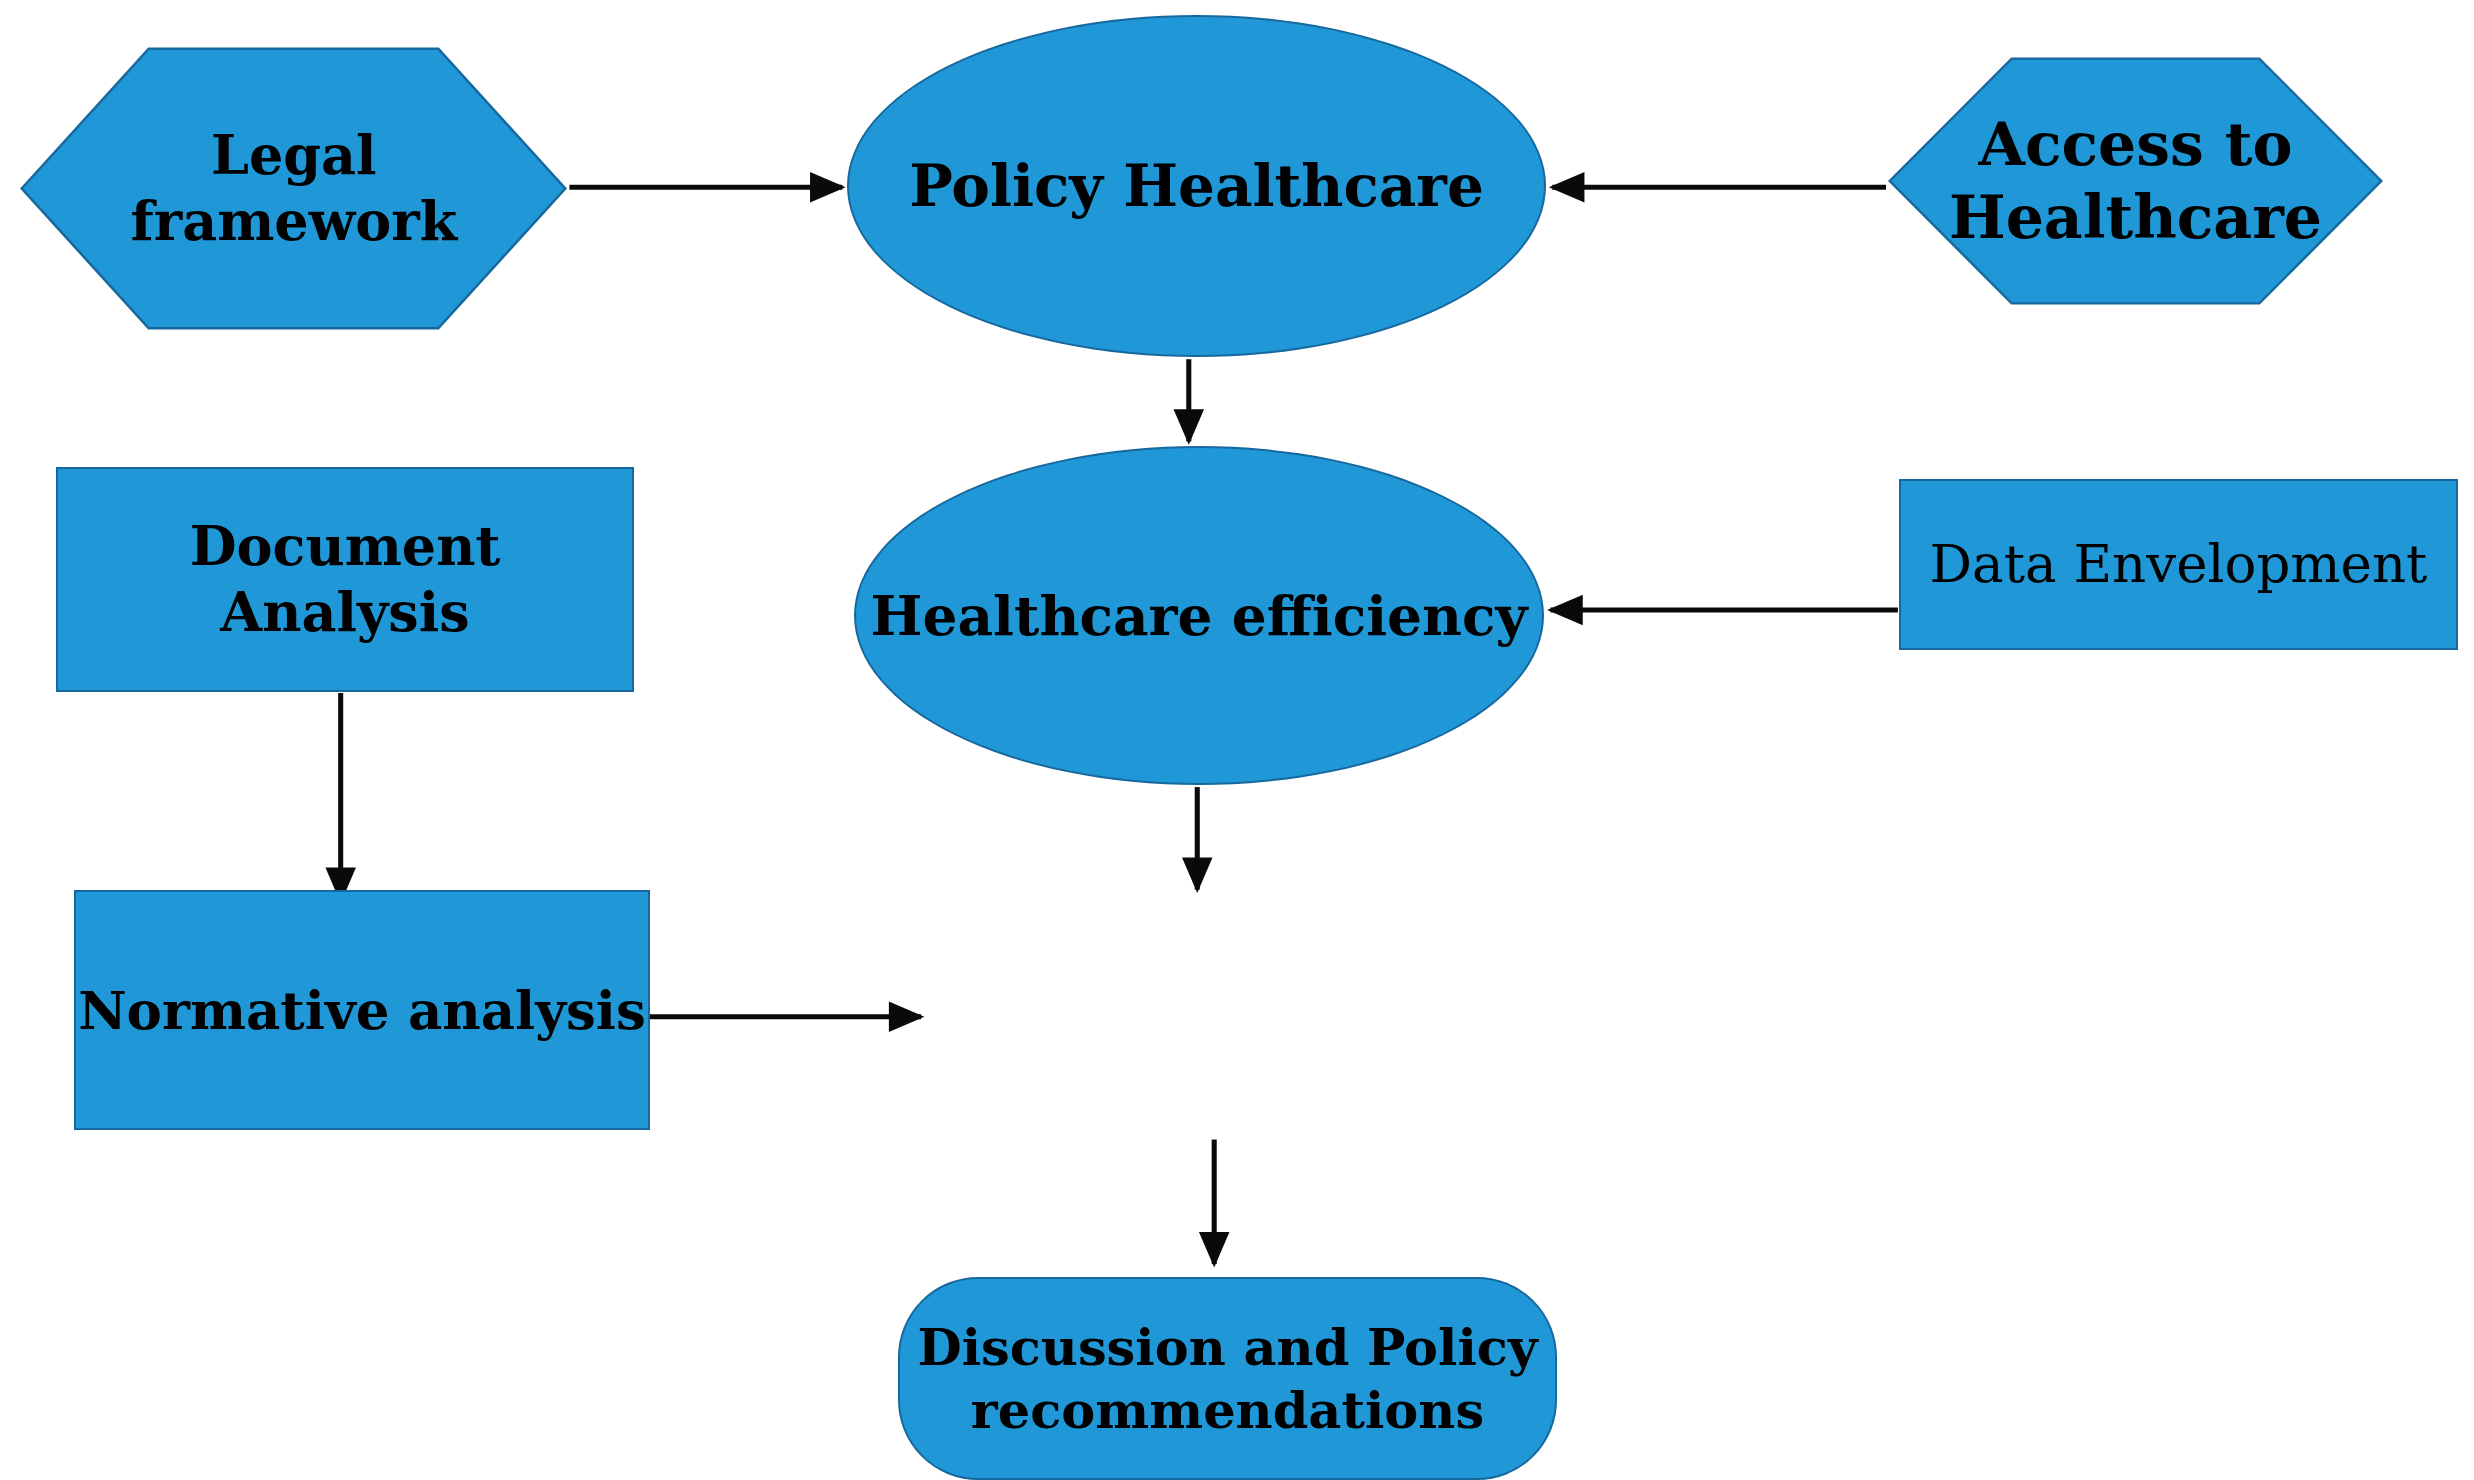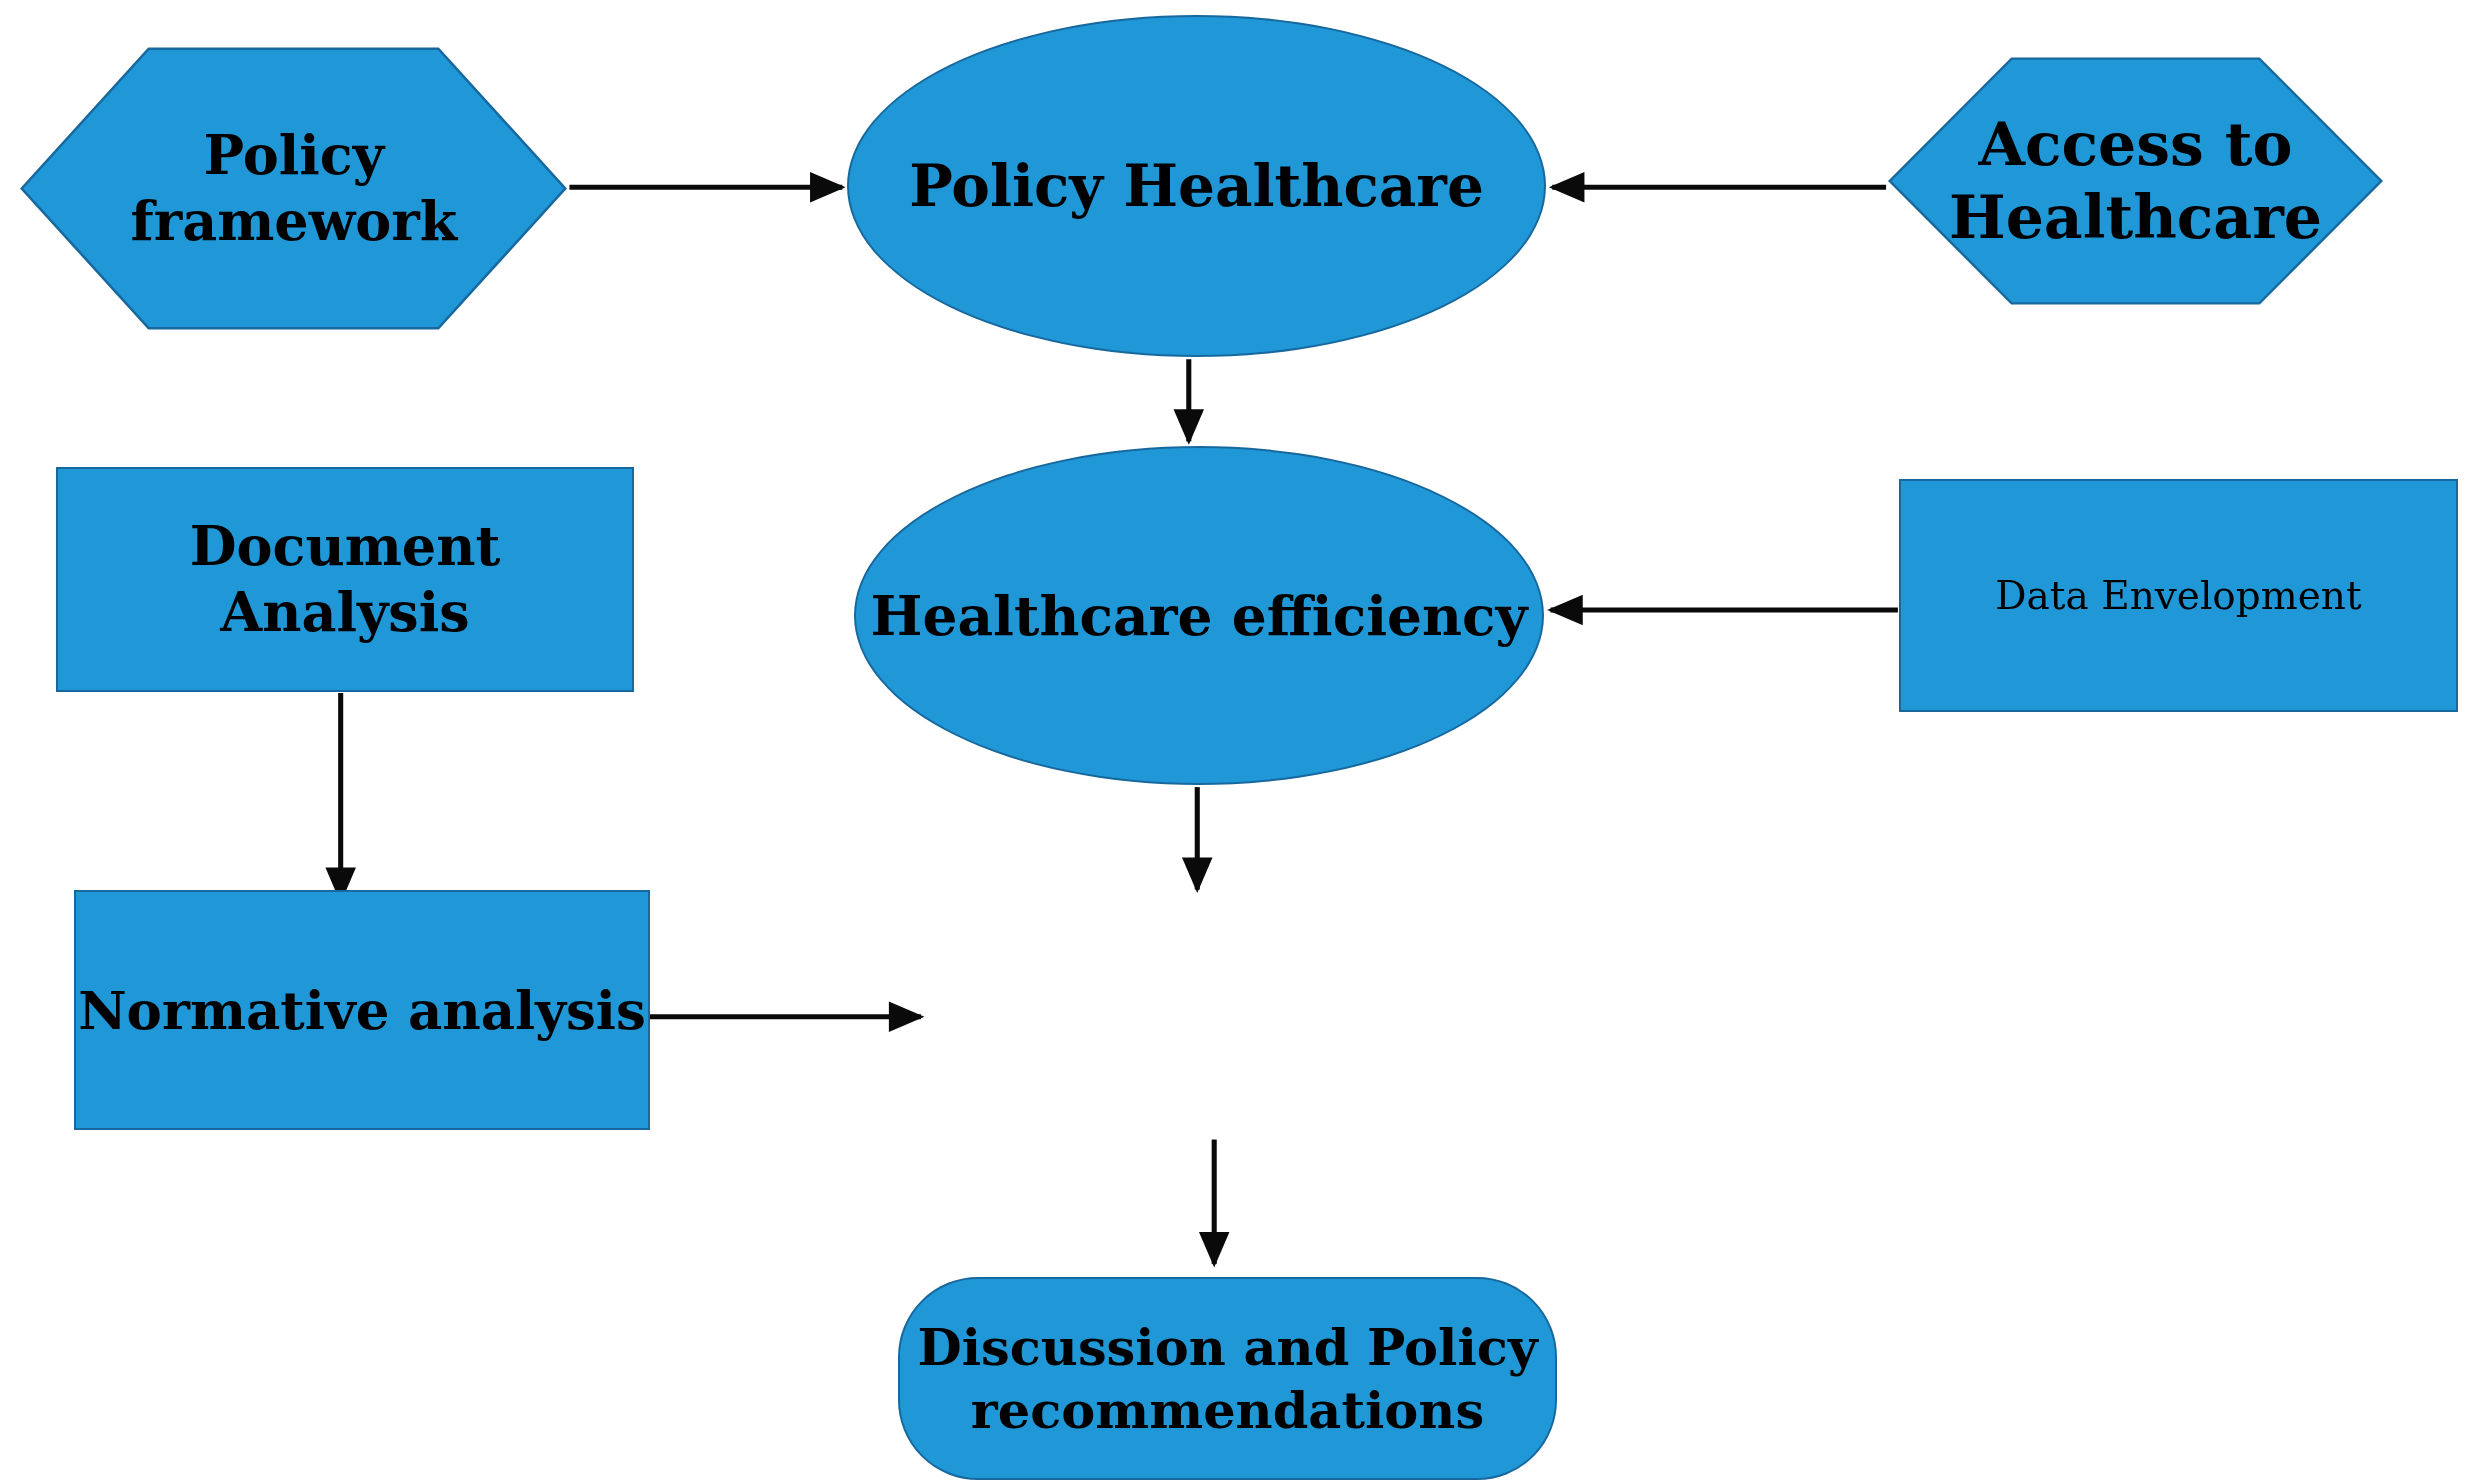--- a/index.html
+++ b/index.html
@@ -48,21 +48,21 @@
   .hex-bg{position:absolute;left:0;top:0;width:100%;height:100%;}
   .hex-bg polygon{fill:var(--node-fill,#2098d7);stroke:var(--node-border,#17689e);stroke-width:3;}
   .label{position:relative;z-index:1;}
   .label span{display:block;}
   
   .n-legal      {left:20.3px;   top:47px;   width:547px; height:283px; font-size:54px;}
   .n-refugee    {left:847px; top:15.3px;   width:699px; height:342px; font-size:58px;}
   .n-access     {left:1888px; top:57px;   width:495px; height:248px; font-size:60px;}
   .n-document   {left:56px;   top:467px;  width:578px; height:225px; font-size:54px;}
   .n-healtheff  {left:854px; top:446px;  width:690px; height:339px; font-size:55px;}
-  .n-dea        {left:1899px; top:479px;  width:559px; height:233px; font-size:39px; font-weight:normal;}
+  .n-dea        {left:1899px; top:479px;  width:559px; height:171px; font-size:53px; font-weight:normal;}
   .n-normative  {left:51px;   top:890px; width:576px; height:240px; font-size:53px;margin-left:23px;}
   .n-effscores  {left:927px; top:895px; width:576px; height:243px; font-size:53px;}
   .n-discussion {left:898px; top:1269px; width:659px; height:203px; font-size:51px;}
 </style>
 </head>
 <body>
 
 <div class="canvas">
 
   <svg class="edges" viewBox="0 0 2921 1748" aria-hidden="true">
@@ -79,21 +79,21 @@
     <line class="edge" x1="1413" y1="929" x2="1413" y2="1050" marker-end="url(#arrowhead)"></line>
     <line class="edge" x1="742" y1="1200" x2="1087" y2="1200" marker-end="url(#arrowhead)"></line>
     <line class="edge" x1="1433" y1="1345" x2="1433" y2="1492" marker-end="url(#arrowhead)"></line>
   </svg>
 
   <div class="node hex n-legal">
     <svg class="hex-bg" viewBox="0 0 646 334" preserveAspectRatio="none" aria-hidden="true">
       <polygon points="2,167 152,2 494,2 644,167 494,332 152,332"></polygon>
     </svg>
     <div class="label">
-      <span>Policy</span>
+      <span>Legal</span>
       <span>framework</span>
     </div>
   </div>
 
   <div class="node ellipse n-refugee">
     <div class="label">Policy Healthcare</div>
   </div>
 
   <div class="node hex n-access">
     <svg class="hex-bg" viewBox="0 0 584 326" preserveAspectRatio="none" aria-hidden="true">

